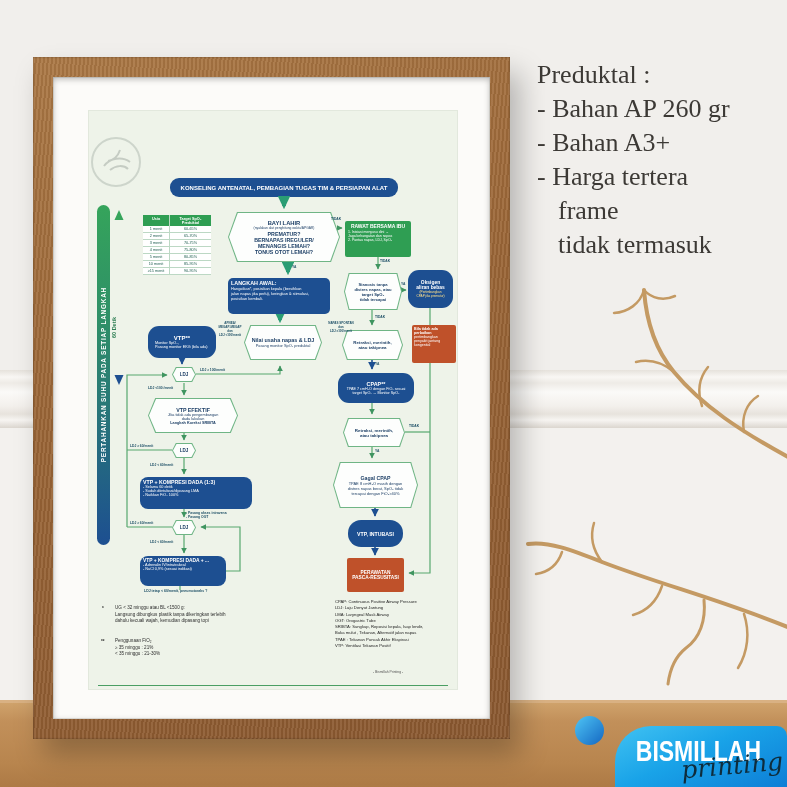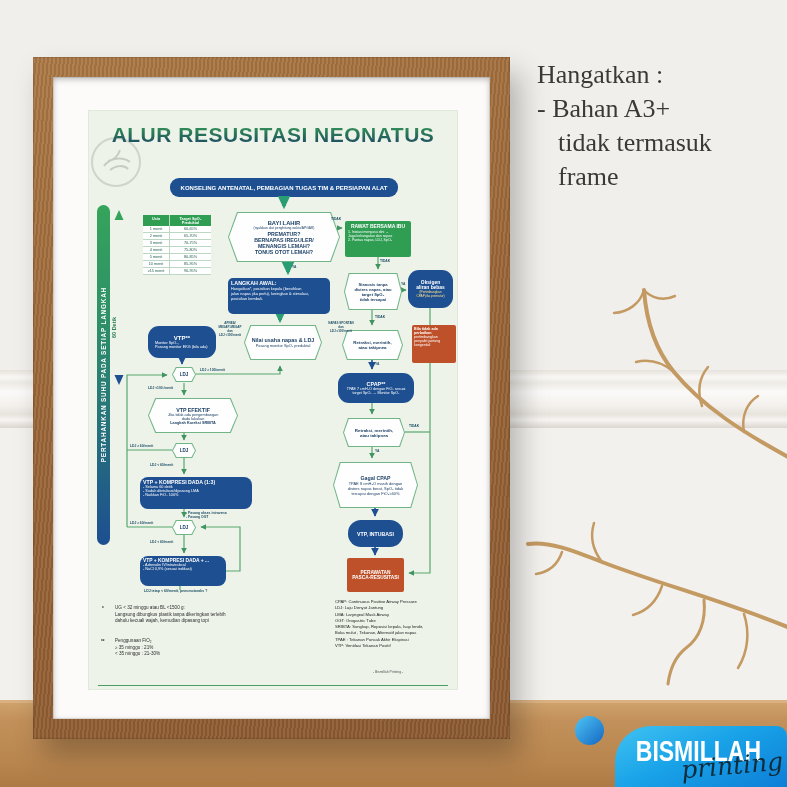--- a/index.html
+++ b/index.html
@@ -105,21 +105,20 @@
 
   <div class="frame">
     <div class="mat">
       <div class="poster">
 
         <svg class="abs wm" width="52" height="52" viewBox="0 0 52 52">
           <circle cx="26" cy="26" r="24" fill="none" stroke="#c3cbc2" stroke-width="2"></circle>
           <path d="M14,30 C20,22 32,20 40,26 M20,34 C26,29 34,29 38,33 M30,14 C28,20 24,24 18,25" fill="none" stroke="#b8bfb7" stroke-width="2"></path>
         </svg>
 
-        <div class="abs poster-title">ALUR RESUSITASI NEONATUS</div>
         <div class="abs pill">KONSELING ANTENATAL, PEMBAGIAN TUGAS TIM &amp; PERSIAPAN ALAT</div>
 
         <div class="abs sidebar">
           <span class="vtext">PERTAHANKAN SUHU PADA SETIAP LANGKAH</span>
         </div>
         <div class="abs timer vtext">60 Detik</div>
 
         <div class="abs tbl">
           <div class="hd">
             <div class="c1">Usia</div>
@@ -399,24 +398,26 @@
           <div>VTP: Ventilasi Tekanan Positif</div>
         </div>
 
         <div class="abs credit">- Bismillah Printing -</div>
         <div class="abs footer-line"></div>
       </div>
     </div>
   </div>
 
   <div class="listing">
-    <div>Hangatkan :</div>
+    <div>Preduktal :</div>
+    <div>- Bahan AP 260 gr</div>
     <div>- Bahan A3+</div>
+    <div>- Harga tertera</div>
+    <div class="ind2">frame</div>
     <div class="ind2">tidak termasuk</div>
-    <div class="ind2">frame</div>
   </div>
 
   <div class="dot"></div>
 
   <div class="logo">
     <div class="nm">BISMILLAH</div>
     <div class="tg">printing</div>
   </div>
 </div>
 

